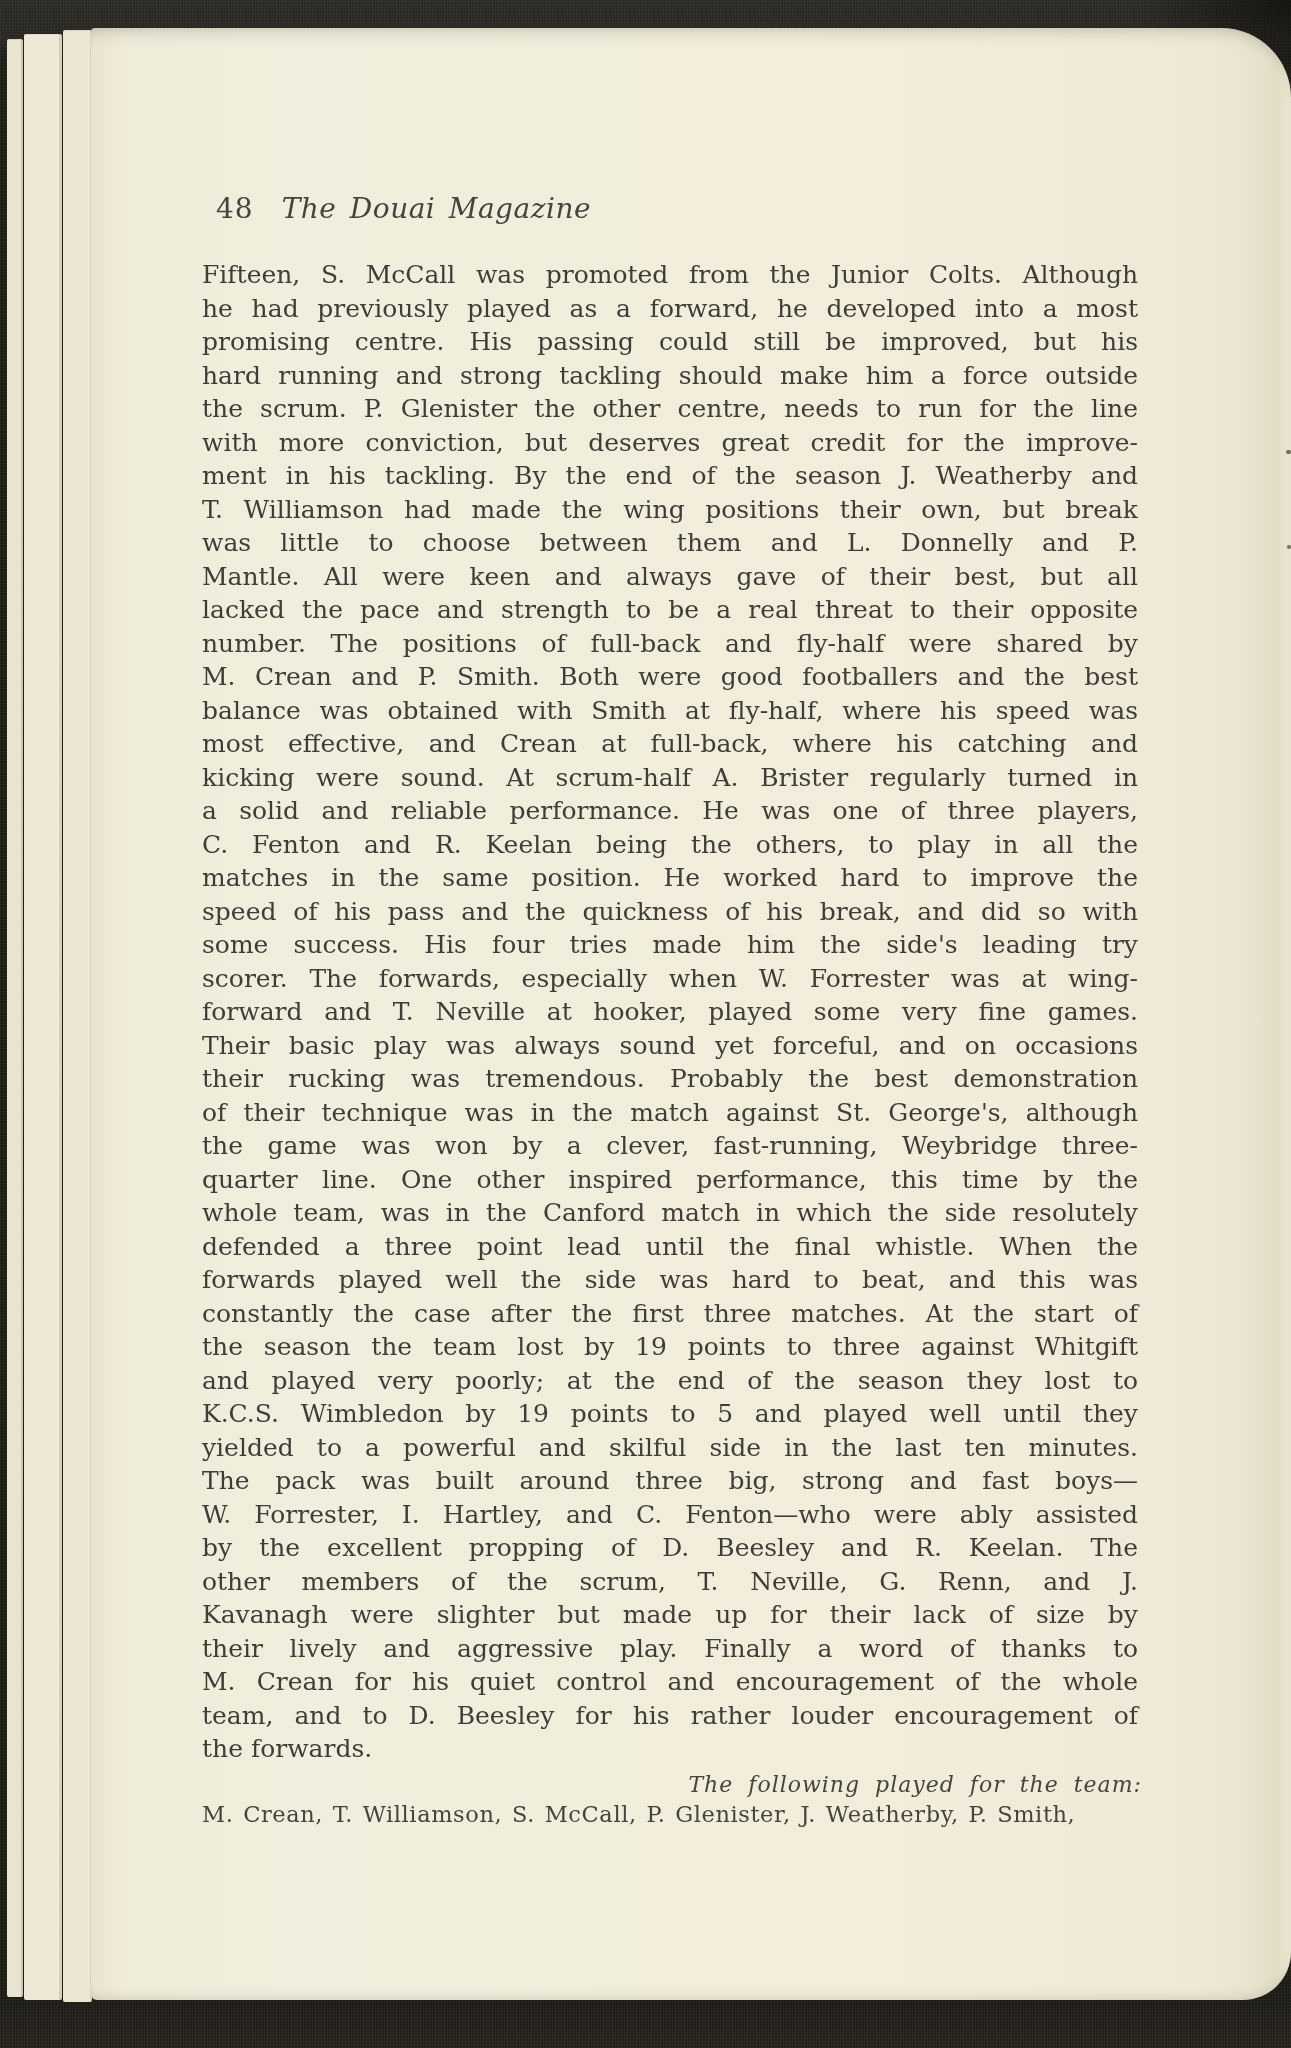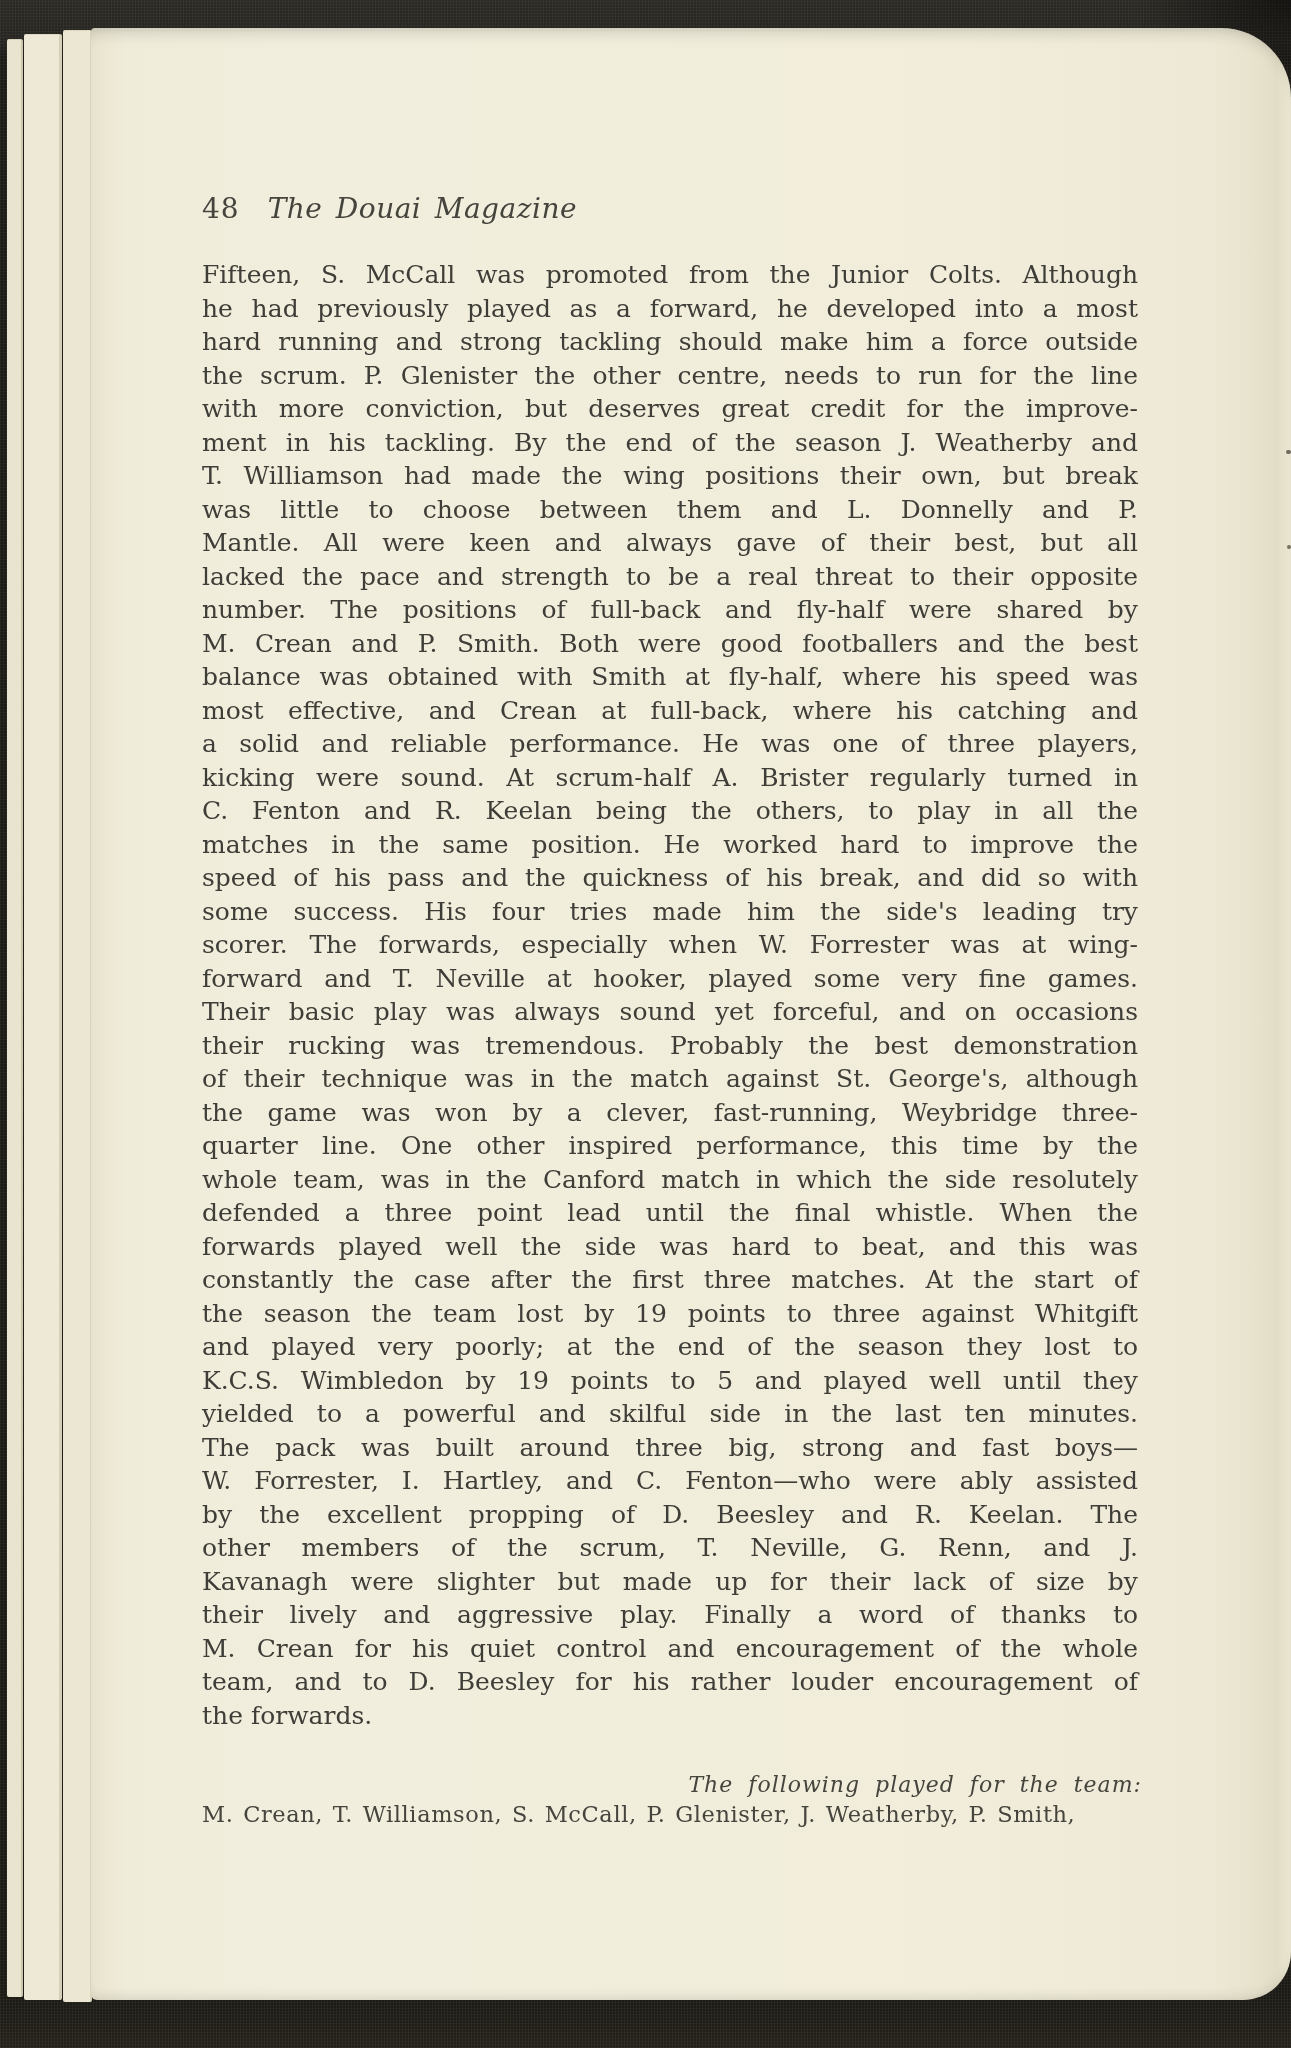--- a/index.html
+++ b/index.html
@@ -39,21 +39,21 @@
   
   .speck { position:absolute; background:#6b6community85e; }
   .speck-1 { left:1286px; top:450px; width:5px; height:4px; background:#6e6b60; border-radius:2px; }
   .speck-2 { left:1287px; top:545px; width:4px; height:4px; background:#73705f; border-radius:2px; }
 
   
   .header {
     position:absolute; left:202px; top:192px; width:940px;
     font-size:28px; color:#45443d; white-space:nowrap;
   }
-  .header .num { letter-spacing:1px; }
+  .header .num { letter-spacing:1px;margin-left:14px; }
   .header .title { font-style:italic; margin-left:28px; letter-spacing:0.5px; word-spacing:4px; }
 
   
   .body-text {
     position:absolute; left:202px; top:258px; width:936px;
     font-size:25px; line-height:33.5px; color:#3e3d37;
   }
   .body-text .line { text-align:justify; text-align-last:justify; }
   .body-text .line.last-line { text-align-last:left; }
 
@@ -76,34 +76,35 @@
 <div class="speck speck-1"></div>
 <div class="speck speck-2"></div>
 
 <div class="header">
   <span class="num">48</span><span class="title">The Douai Magazine</span>
 </div>
 
 <div class="body-text">
     <div class="line">Fifteen, S. McCall was promoted from the Junior Colts. Although</div>
     <div class="line">he had previously played as a forward, he developed into a most</div>
+    <div class="line">promising centre. His passing could still be improved, but his</div>
     <div class="line">hard running and strong tackling should make him a force outside</div>
     <div class="line">the scrum. P. Glenister the other centre, needs to run for the line</div>
     <div class="line">with more conviction, but deserves great credit for the improve-</div>
     <div class="line">ment in his tackling. By the end of the season J. Weatherby and</div>
     <div class="line">T. Williamson had made the wing positions their own, but break</div>
     <div class="line">was little to choose between them and L. Donnelly and P.</div>
     <div class="line">Mantle. All were keen and always gave of their best, but all</div>
     <div class="line">lacked the pace and strength to be a real threat to their opposite</div>
     <div class="line">number. The positions of full-back and fly-half were shared by</div>
     <div class="line">M. Crean and P. Smith. Both were good footballers and the best</div>
     <div class="line">balance was obtained with Smith at fly-half, where his speed was</div>
     <div class="line">most effective, and Crean at full-back, where his catching and</div>
+    <div class="line">kicking were sound. At scrum-half A. Brister regularly turned in</div>
     <div class="line">a solid and reliable performance. He was one of three players,</div>
-    <div class="line">kicking were sound. At scrum-half A. Brister regularly turned in</div>
     <div class="line">C. Fenton and R. Keelan being the others, to play in all the</div>
     <div class="line">matches in the same position. He worked hard to improve the</div>
     <div class="line">speed of his pass and the quickness of his break, and did so with</div>
     <div class="line">some success. His four tries made him the side's leading try</div>
     <div class="line">scorer. The forwards, especially when W. Forrester was at wing-</div>
     <div class="line">forward and T. Neville at hooker, played some very fine games.</div>
     <div class="line">Their basic play was always sound yet forceful, and on occasions</div>
     <div class="line">their rucking was tremendous. Probably the best demonstration</div>
     <div class="line">of their technique was in the match against St. George's, although</div>
     <div class="line">the game was won by a clever, fast-running, Weybridge three-</div>

